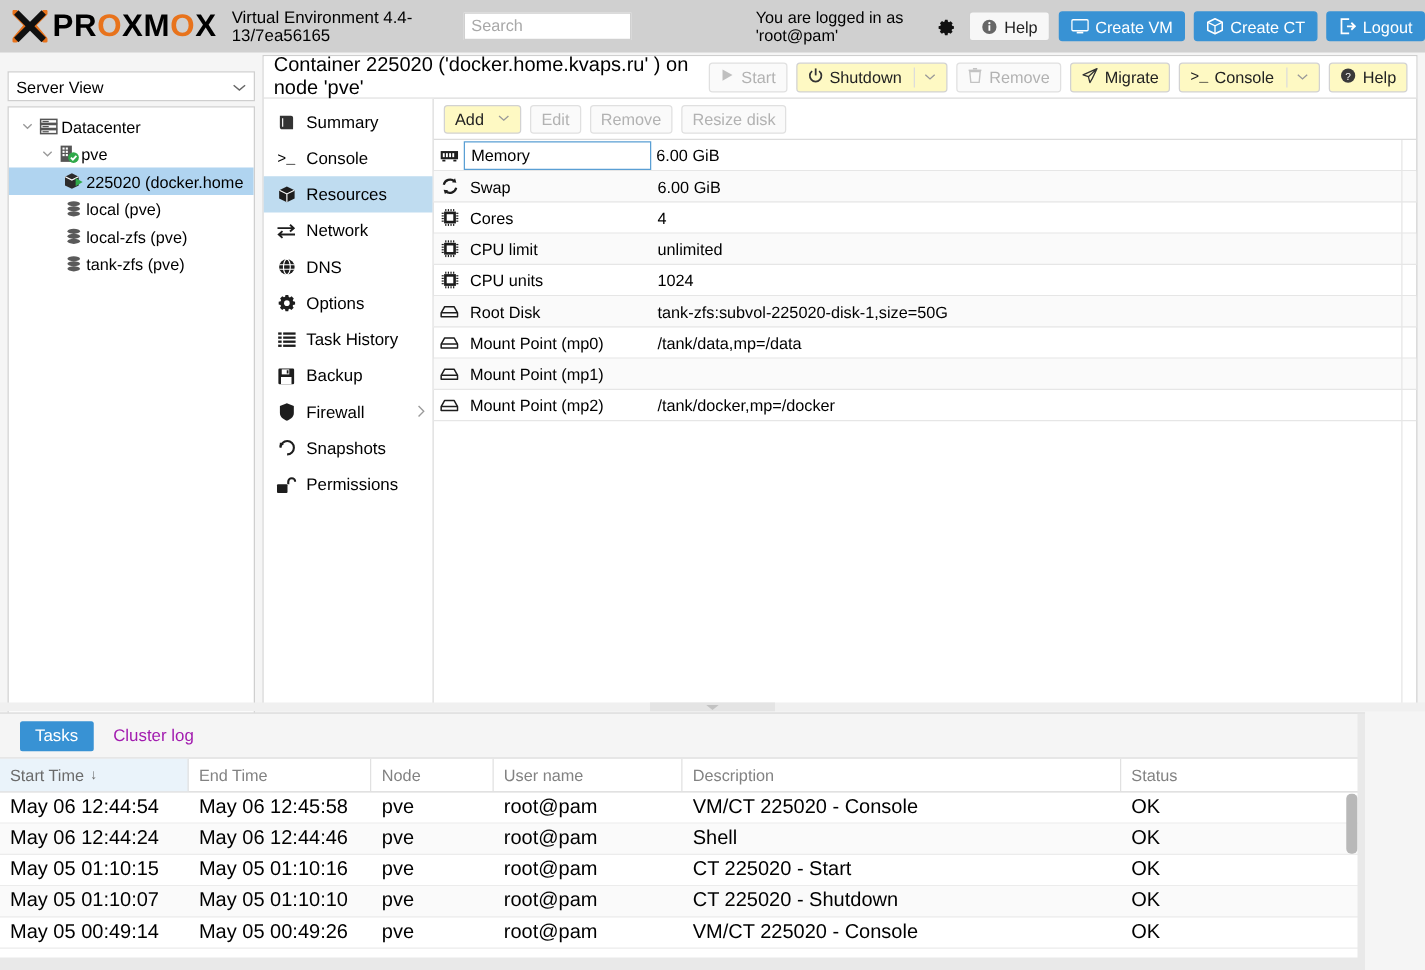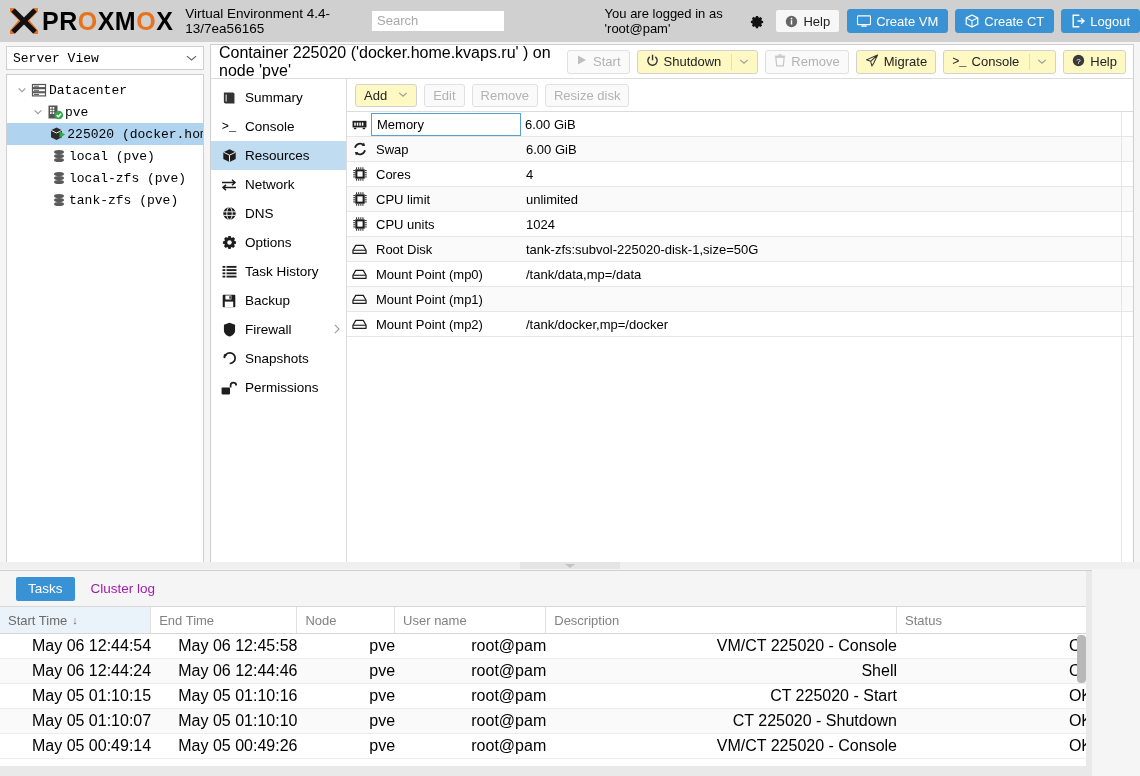--- a/index.html
+++ b/index.html
@@ -43,21 +43,21 @@
     padding: 0 9px; gap: 5px; font-size: 13px; cursor: pointer; white-space: nowrap;
   }
   .hbtn.light { background: #f7f7f7; border: 1px solid #cfcfcf; color: #222; }
   .hbtn.blue { background: #3892d4; border: 1px solid #3892d4; color: #fff; }
   .hbtn svg { display:block; }
 
   
   #main { position: absolute; left: 0; top: 42px; width: 1140px; height: 528px; }
 
   
-  #leftcol { position: absolute; left: 6px; top: 4px; width: 198px; height: 524px; font-family: Liberation Mono, monospace; }
+  #leftcol { position: absolute; left: 6px; top: 15px; width: 198px; height: 524px; }
   #viewselect {
     width: 198px; height: 24px; background: #fff; border: 1px solid #cfcfcf;
     display: flex; align-items: center; padding: 0 6px; font-size: 13px; cursor: pointer;
   }
   #viewselect .lbl { flex: 1; }
   #tree {
     margin-top: 4px; width: 198px; height: 495px;
     background: #fff; border: 1px solid #cfcfcf; padding-top: 4px; overflow: hidden;
   }
   .tnode { height: 22px; display: flex; align-items: center; font-size: 13px; white-space: nowrap; cursor: pointer; }
@@ -126,21 +126,21 @@
     background: #e4e4e4; display: flex; align-items: center; justify-content: center;
   }
   #splitter .handle .tri {
     width: 0; height: 0; border-left: 5px solid transparent; border-right: 5px solid transparent;
     border-top: 4px solid #c2c2c2;
   }
 
   
   #bottom {
     position: absolute; left: 0; top: 570px; width: 1092px; height: 206px;
-    background: #fff; border-top: 1px solid #cfcfcf; text-align: right;
+    background: #fff; border-top: 1px solid #cfcfcf;
   }
   #tabbar { height: 36px; background: #f5f5f5; display: flex; align-items: center; padding-left: 16px; gap: 4px; border-bottom: 1px solid #d7d7d7;}
   .tab {
     height: 24px; padding: 0 12px; display: flex; align-items: center;
     font-size: 13.5px; cursor: pointer; border-radius: 2px;
   }
   .tab.active { background: #3892d4; color: #fff; }
   .tab.inactive { color: #a21caf; }
 
   #tasktable { position: absolute; left: 0; top: 36px; right: 0; bottom: 0; }

